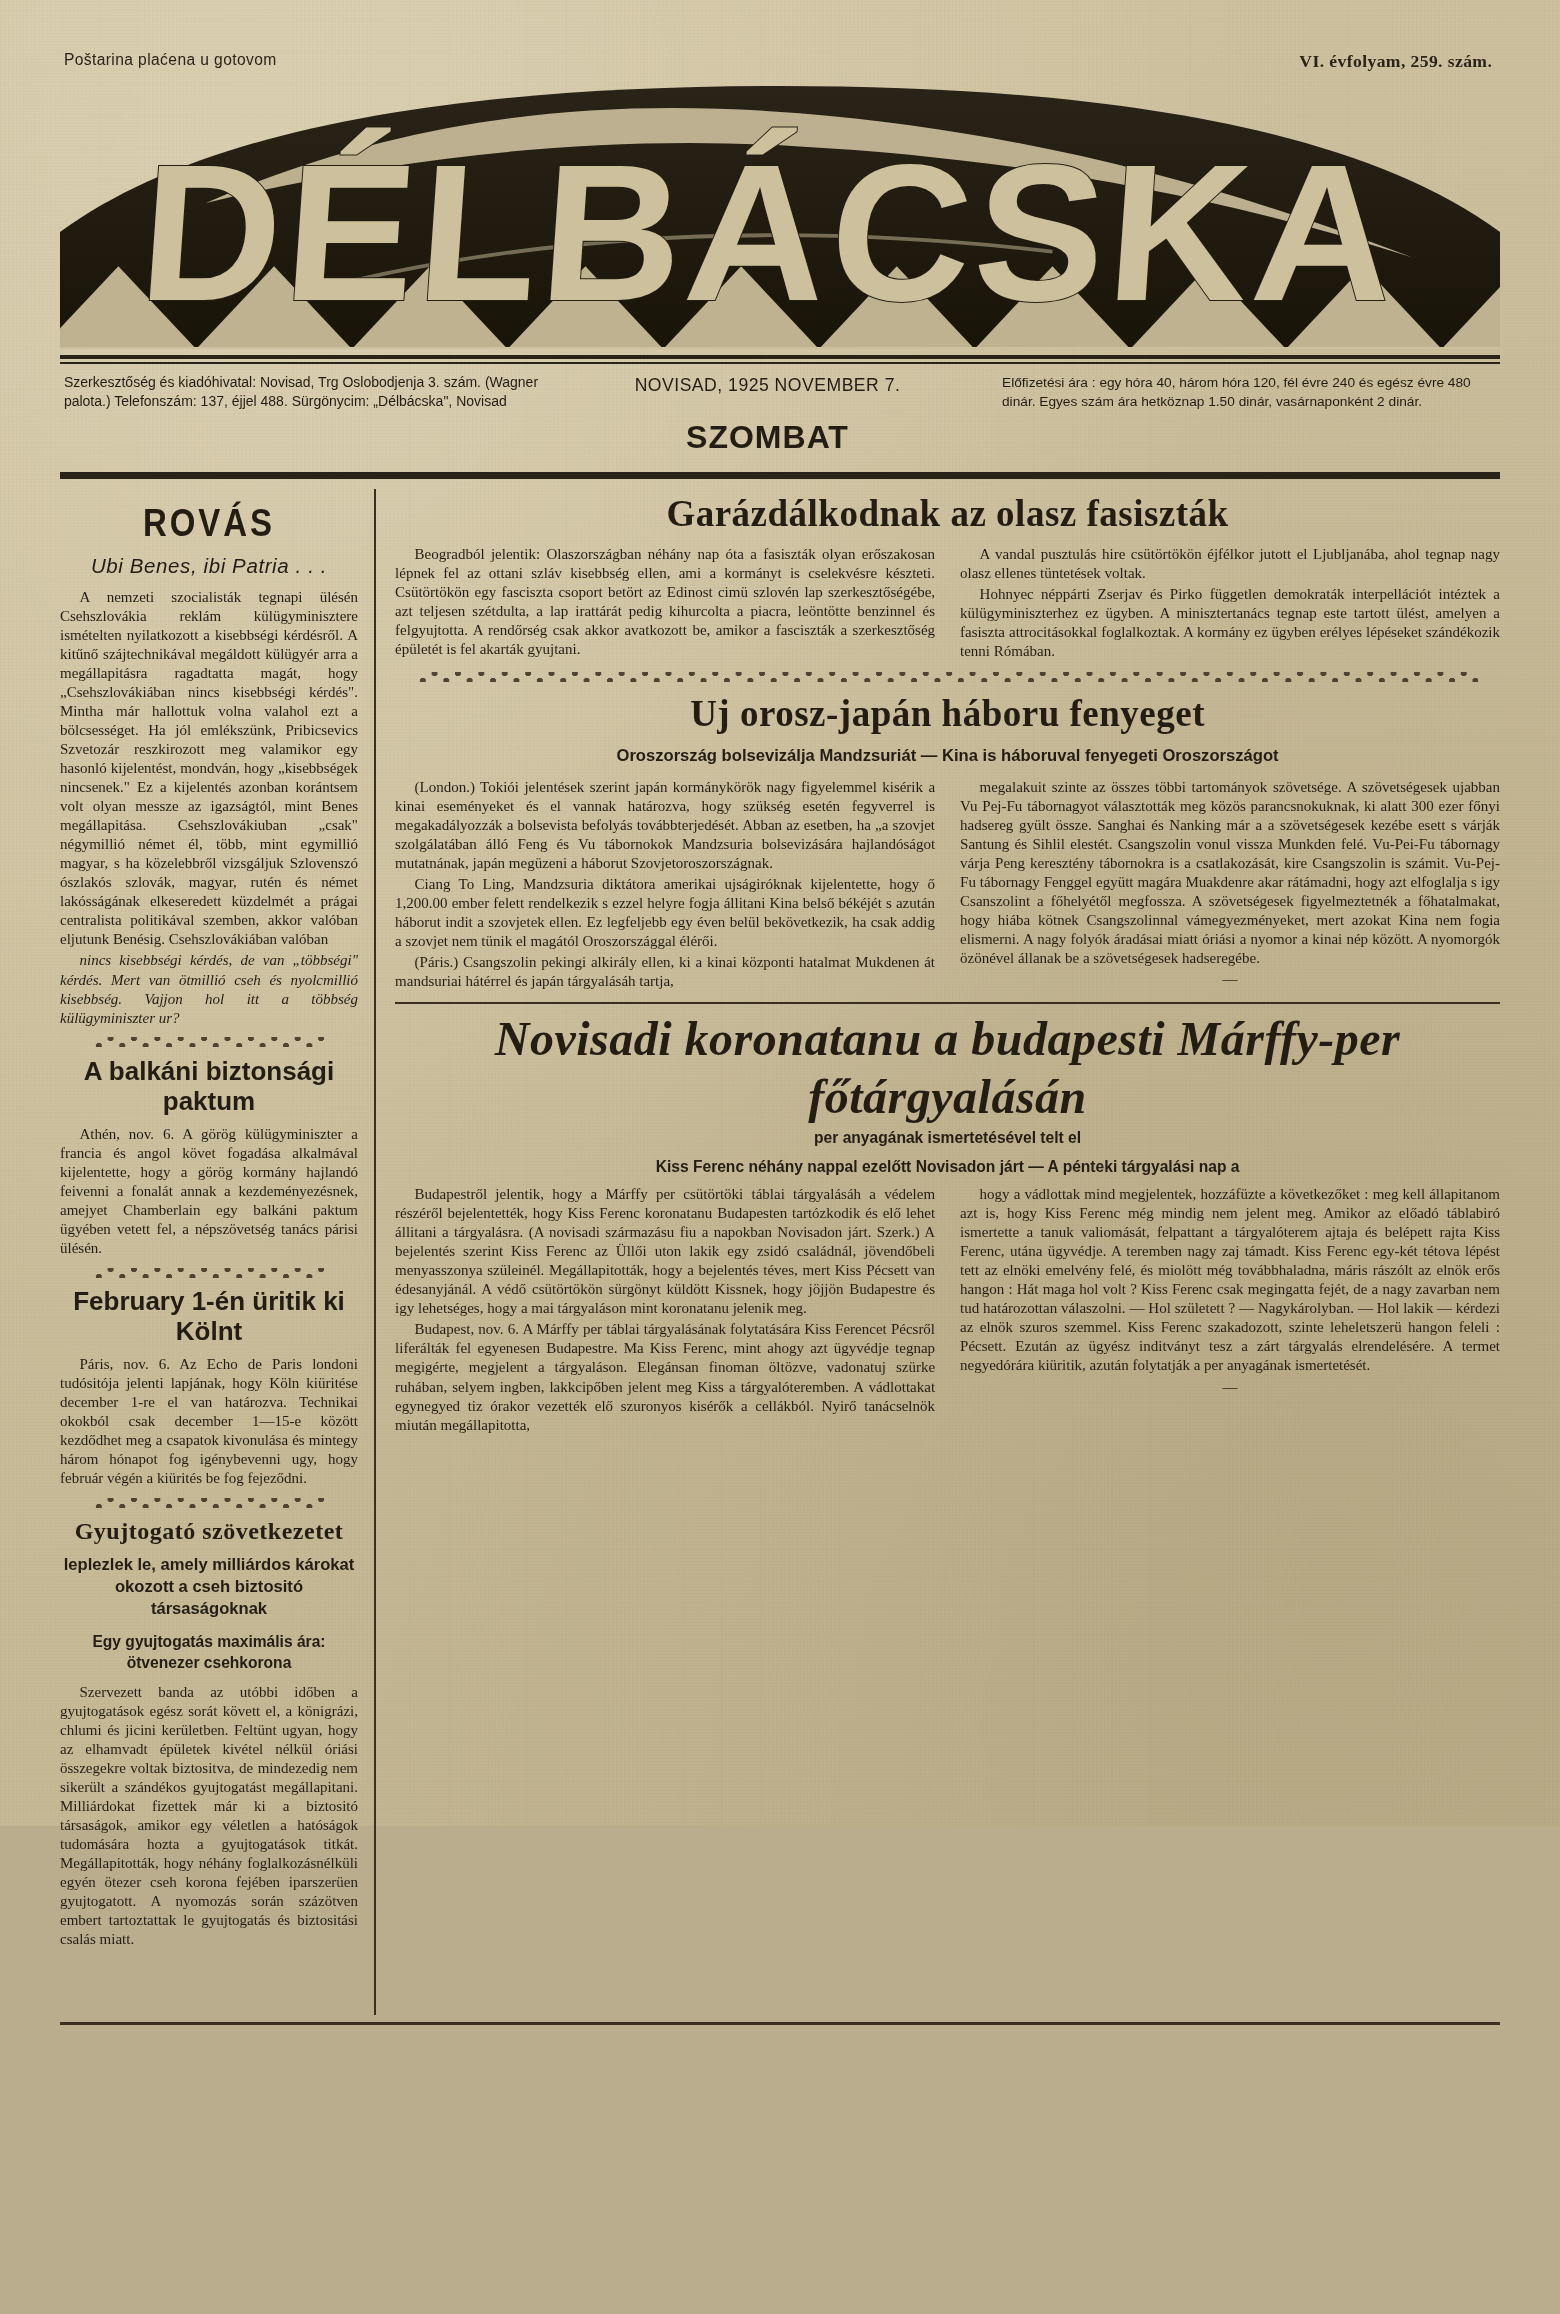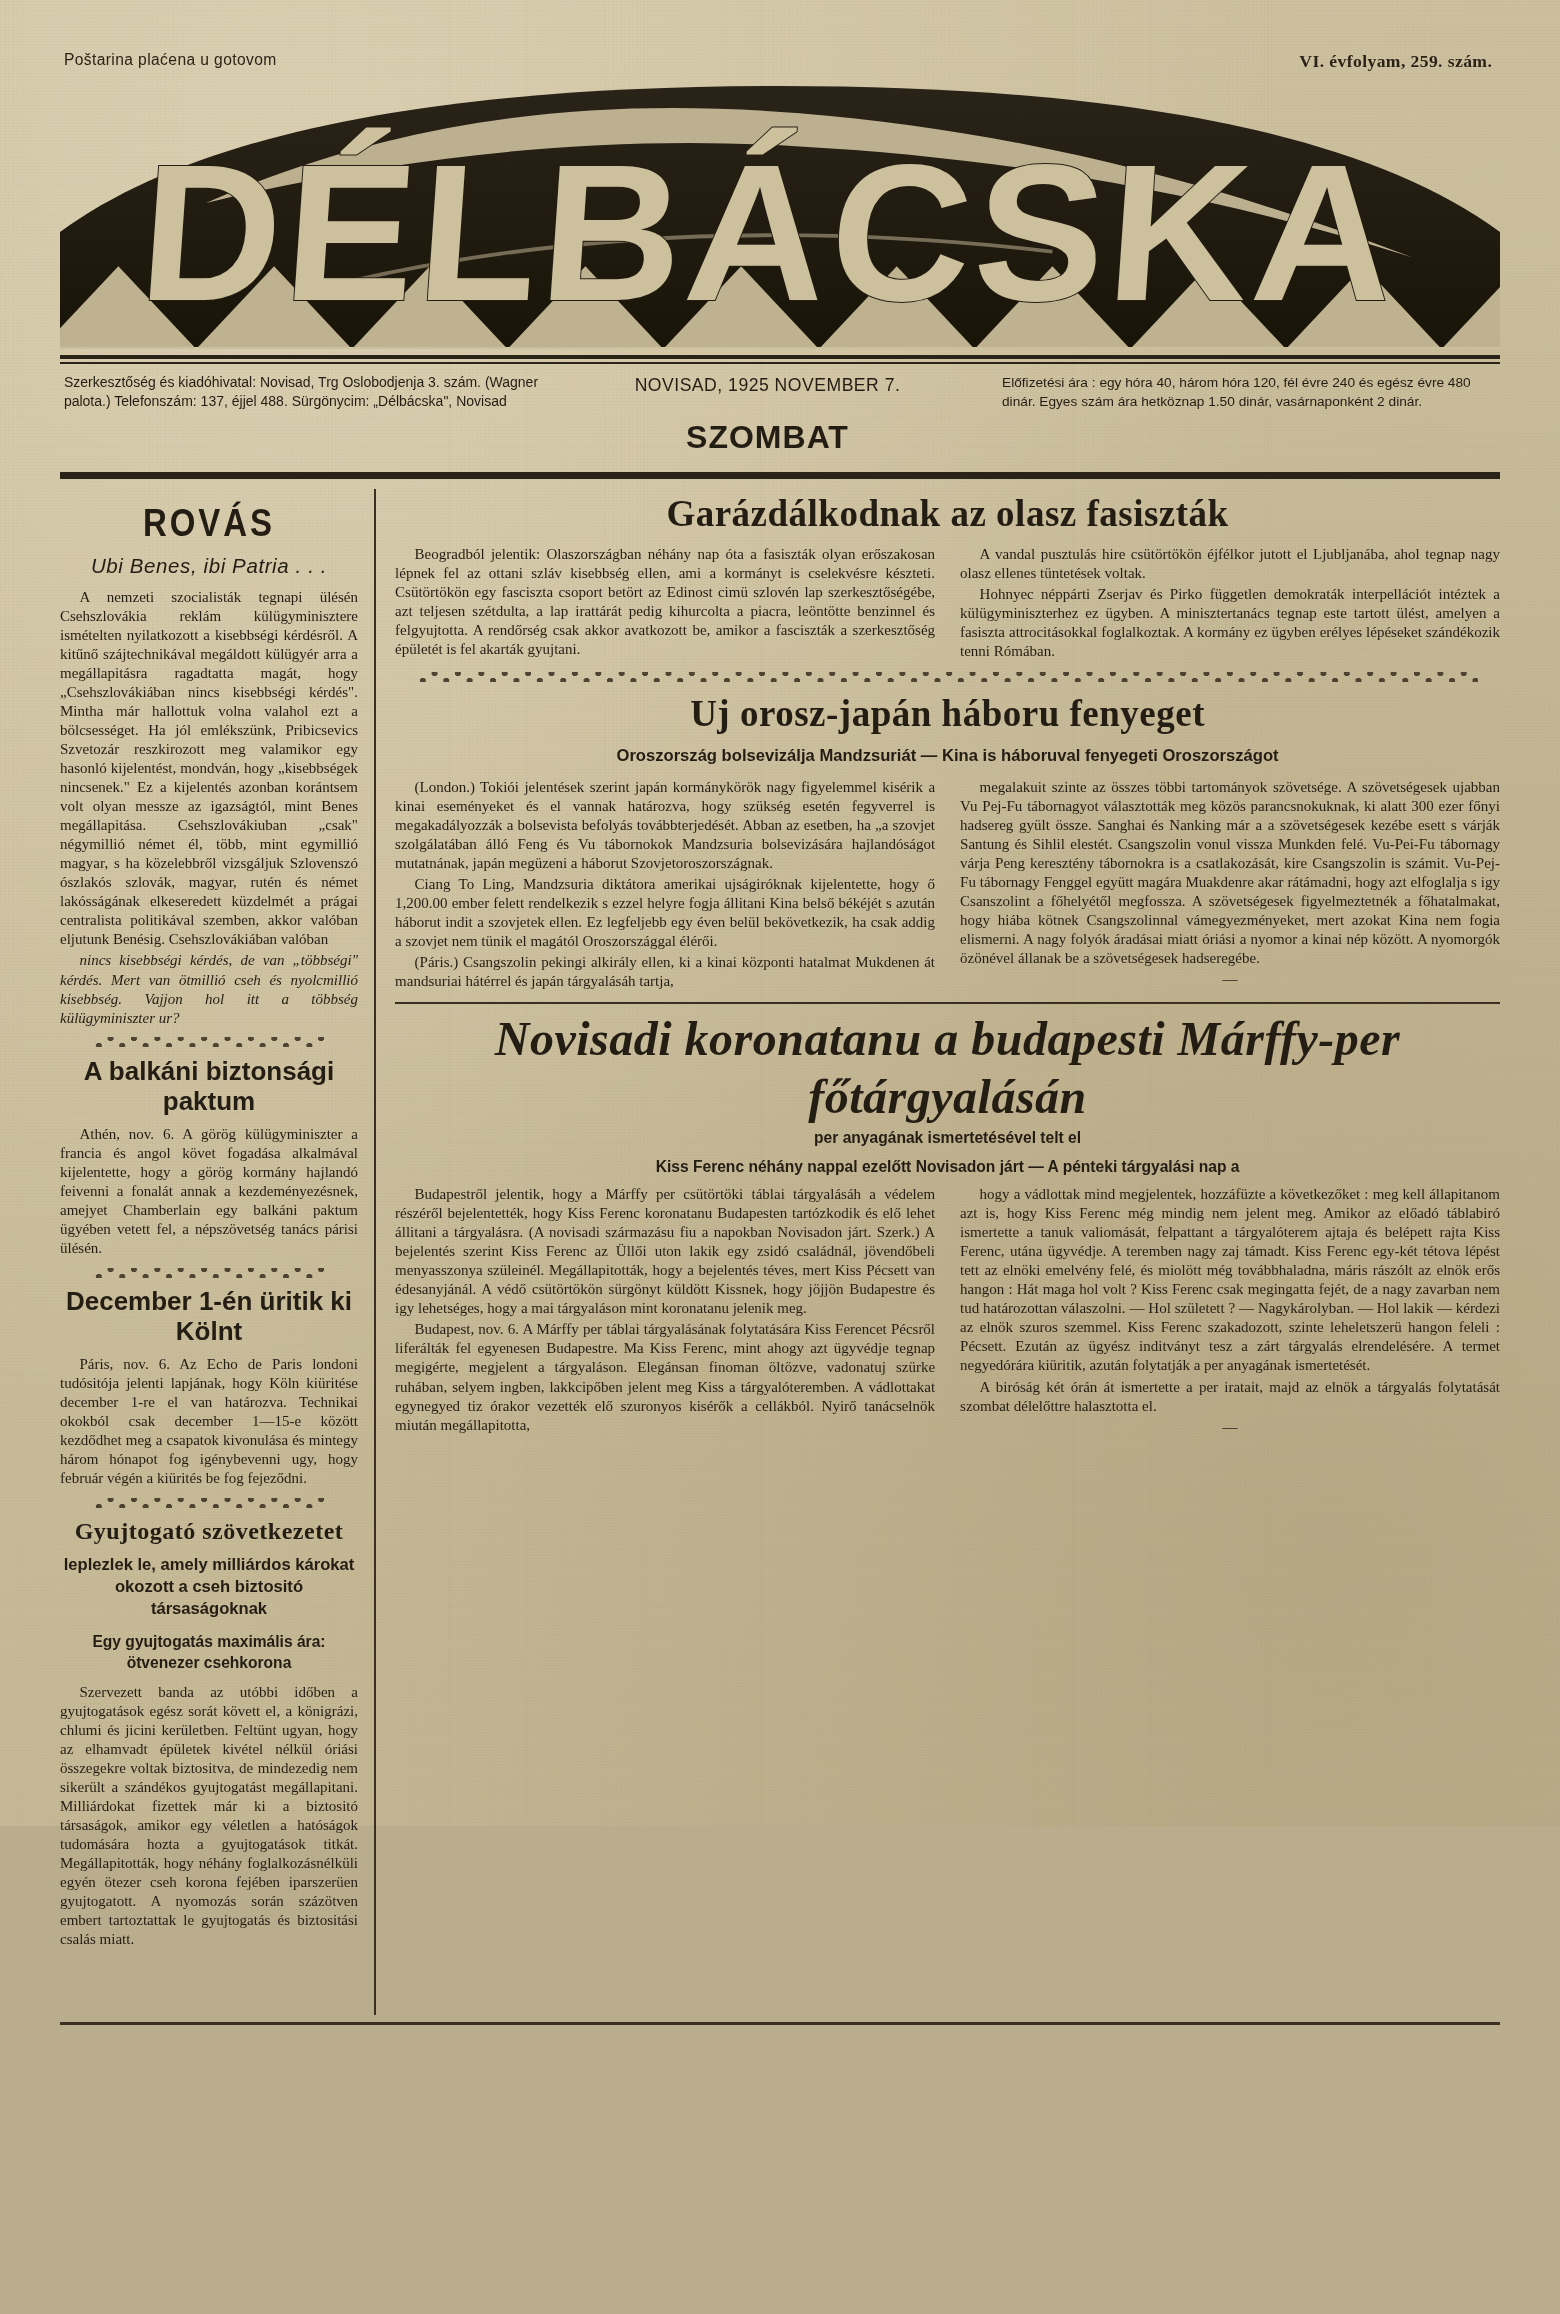--- a/index.html
+++ b/index.html
@@ -289,21 +289,21 @@
       <div class="sep-wave"></div>
 
       <div class="art">
         <h3 class="head-center">A balkáni biztonsági paktum</h3>
         <p>Athén, nov. 6. A görög külügyminiszter a francia és angol követ fogadása alkalmával kijelentette, hogy a görög kormány hajlandó feivenni a fonalát annak a kezdeményezésnek, amejyet Chamberlain egy balkáni paktum ügyében vetett fel, a népszövetség tanács párisi ülésén.</p>
       </div>
 
       <div class="sep-wave"></div>
 
       <div class="art">
-        <h3 class="head-center">December 1-én üritik ki Kölnt</h3>
+        <h3 class="head-center">February 1-én üritik ki Kölnt</h3>
         <p>Páris, nov. 6. Az Echo de Paris londoni tudósitója jelenti lapjának, hogy Köln kiüritése december 1-re el van határozva. Technikai okokból csak december 1—15-e között kezdődhet meg a csapatok kivonulása és mintegy három hónapot fog igénybevenni ugy, hogy február végén a kiürités be fog fejeződni.</p>
       </div>
 
       <div class="sep-wave"></div>
 
       <div class="art">
         <h3 class="head-bigserif" style="font-size:24px;">Gyujtogató szövetkezetet</h3>
         <div class="deck">leplezlek le, amely milliárdos károkat okozott a cseh biztositó társaságoknak</div>
         <div class="deck2">Egy gyujtogatás maximális ára: ötvenezer csehkorona</div>
         <p>Szervezett banda az utóbbi időben a gyujtogatások egész sorát követt el, a königrázi, chlumi és jicini kerületben. Feltünt ugyan, hogy az elhamvadt épületek kivétel nélkül óriási összegekre voltak biztositva, de mindezedig nem sikerült a szándékos gyujtogatást megállapitani. Milliárdokat fizettek már ki a biztositó társaságok, amikor egy véletlen a hatóságok tudomására hozta a gyujtogatások titkát. Megállapitották, hogy néhány foglalkozásnélküli egyén ötezer cseh korona fejében iparszerüen gyujtogatott. A nyomozás során százötven embert tartoztattak le gyujtogatás és biztositási csalás miatt.</p>
@@ -340,21 +340,20 @@
 
       <div class="art">
         <h2 class="head-script">Novisadi koronatanu a budapesti Márffy-per</h2>
         <h2 class="head-script" style="margin-top:-5.9px;">főtárgyalásán</h2>
         <div class="sub-bold-center" style="margin-top:-5.9px;">per anyagának ismertetésével telt el</div>
         <div class="sub-bold-center">Kiss Ferenc néhány nappal ezelőtt Novisadon járt — A pénteki tárgyalási nap a</div>
         <div class="two-col">
           <p>Budapestről jelentik, hogy a Márffy per csütörtöki táblai tárgyalásáh a védelem részéről bejelentették, hogy Kiss Ferenc koronatanu Budapesten tartózkodik és elő lehet állitani a tárgyalásra. (A novisadi származásu fiu a napokban Novisadon járt. Szerk.) A bejelentés szerint Kiss Ferenc az Üllői uton lakik egy zsidó családnál, jövendőbeli menyasszonya szüleinél. Megállapitották, hogy a bejelentés téves, mert Kiss Pécsett van édesanyjánál. A védő csütörtökön sürgönyt küldött Kissnek, hogy jöjjön Budapestre és igy lehetséges, hogy a mai tárgyaláson mint koronatanu jelenik meg.</p>
           <p>Budapest, nov. 6. A Márffy per táblai tárgyalásának folytatására Kiss Ferencet Pécsről liferálták fel egyenesen Budapestre. Ma Kiss Ferenc, mint ahogy azt ügyvédje tegnap megigérte, megjelent a tárgyaláson. Elegánsan finoman öltözve, vadonatuj szürke ruhában, selyem ingben, lakkcipőben jelent meg Kiss a tárgyalóteremben. A vádlottakat egynegyed tiz órakor vezették elő szuronyos kisérők a cellákból. Nyirő tanácselnök miután megállapitotta,</p>
           <p>hogy a vádlottak mind megjelentek, hozzáfüzte a következőket : meg kell állapitanom azt is, hogy Kiss Ferenc még mindig nem jelent meg. Amikor az előadó táblabiró ismertette a tanuk valiomását, felpattant a tárgyalóterem ajtaja és belépett rajta Kiss Ferenc, utána ügyvédje. A teremben nagy zaj támadt. Kiss Ferenc egy-két tétova lépést tett az elnöki emelvény felé, és miolött még továbbhaladna, máris rászólt az elnök erős hangon : Hát maga hol volt ? Kiss Ferenc csak megingatta fejét, de a nagy zavarban nem tud határozottan válaszolni. — Hol született ? — Nagykárolyban. — Hol lakik — kérdezi az elnök szuros szemmel. Kiss Ferenc szakadozott, szinte leheletszerü hangon feleli : Pécsett. Ezután az ügyész inditványt tesz a zárt tárgyalás elrendelésére. A termet negyedórára kiüritik, azután folytatják a per anyagának ismertetését.</p>
-          <p>A biróság két órán át ismertette a per iratait, majd az elnök a tárgyalás folytatását szombat délelőttre halasztotta el.</p>
           <p class="noindent" style="text-align:center;">—</p>
         </div>
       </div>
 
     </div>
   </div>
 
   <div class="bottom-rule"></div>
 </div>
 

